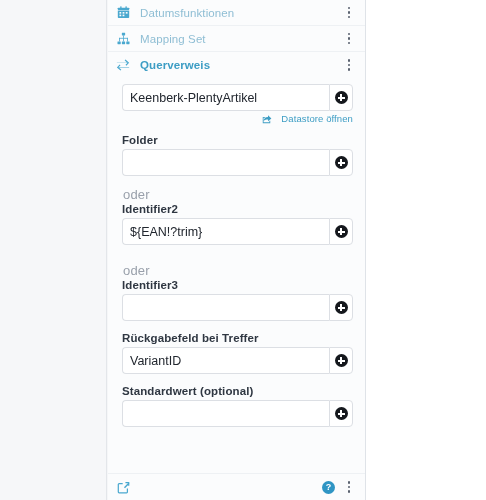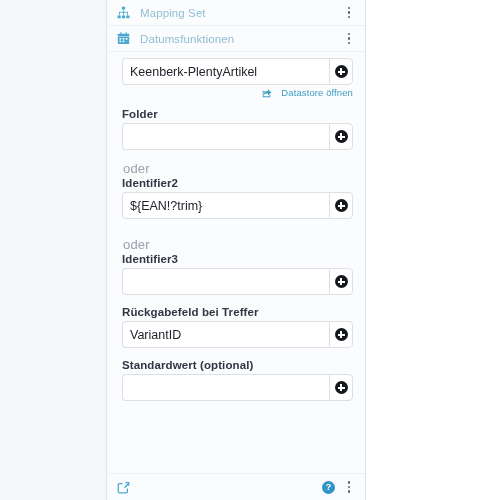--- a/index.html
+++ b/index.html
@@ -170,20 +170,44 @@
 <body>
 
 <div id="left-gutter"></div>
 <div id="right-gutter"></div>
 
 <div id="panel">
 
   <div class="node-row sep">
     <span class="node-icon">
       <svg width="13" height="13" viewBox="0 0 16 16" fill="currentColor" aria-hidden="true">
+        <rect x="1" y="2.2" width="14" height="2.6" rx="0.6"></rect>
+        <rect x="4" y="0.4" width="1.6" height="3" rx="0.6"></rect>
+        <rect x="10.4" y="0.4" width="1.6" height="3" rx="0.6"></rect>
+        <path d="M1 5.6h14v8.2a1 1 0 0 1-1 1H2a1 1 0 0 1-1-1z"></path>
+        <rect x="3" y="7.4" width="2.2" height="2" fill="#fbfcfd"></rect>
+        <rect x="6.9" y="7.4" width="2.2" height="2" fill="#fbfcfd"></rect>
+        <rect x="10.8" y="7.4" width="2.2" height="2" fill="#fbfcfd"></rect>
+        <rect x="3" y="10.6" width="2.2" height="2" fill="#fbfcfd"></rect>
+        <rect x="6.9" y="10.6" width="2.2" height="2" fill="#fbfcfd"></rect>
+      </svg>
+    </span>
+    <span class="node-label muted">Datumsfunktionen</span>
+    <span class="row-tools">
+      <span class="kebab">
+        <i></i>
+          <i></i>
+          <i></i>
+      </span>
+    </span>
+  </div>
+
+  <div class="node-row sep">
+    <span class="node-icon">
+      <svg width="13" height="13" viewBox="0 0 16 16" fill="currentColor" aria-hidden="true">
         <rect x="6" y="0.8" width="4" height="3.4" rx="0.5"></rect>
         <rect x="0.6" y="11.6" width="4" height="3.4" rx="0.5"></rect>
         <rect x="6" y="11.6" width="4" height="3.4" rx="0.5"></rect>
         <rect x="11.4" y="11.6" width="4" height="3.4" rx="0.5"></rect>
         <rect x="7.5" y="4.2" width="1" height="3"></rect>
         <rect x="2.6" y="7.2" width="10.8" height="1"></rect>
         <rect x="2.6" y="7.2" width="1" height="4.4"></rect>
         <rect x="7.5" y="7.2" width="1" height="4.4"></rect>
         <rect x="12.4" y="7.2" width="1" height="4.4"></rect>
       </svg>
@@ -191,44 +215,36 @@
     <span class="node-label muted">Mapping Set</span>
     <span class="row-tools">
       <span class="kebab">
         <i></i>
           <i></i>
           <i></i>
       </span>
     </span>
   </div>
 
-  <div class="node-row sep">
+  <div class="node-row">
     <span class="node-icon">
-      <svg width="13" height="13" viewBox="0 0 16 16" fill="currentColor" aria-hidden="true">
-        <rect x="1" y="2.2" width="14" height="2.6" rx="0.6"></rect>
-        <rect x="4" y="0.4" width="1.6" height="3" rx="0.6"></rect>
-        <rect x="10.4" y="0.4" width="1.6" height="3" rx="0.6"></rect>
-        <path d="M1 5.6h14v8.2a1 1 0 0 1-1 1H2a1 1 0 0 1-1-1z"></path>
-        <rect x="3" y="7.4" width="2.2" height="2" fill="#fbfcfd"></rect>
-        <rect x="6.9" y="7.4" width="2.2" height="2" fill="#fbfcfd"></rect>
-        <rect x="10.8" y="7.4" width="2.2" height="2" fill="#fbfcfd"></rect>
-        <rect x="3" y="10.6" width="2.2" height="2" fill="#fbfcfd"></rect>
-        <rect x="6.9" y="10.6" width="2.2" height="2" fill="#fbfcfd"></rect>
+      <svg width="14" height="14" viewBox="0 0 16 16" fill="currentColor" aria-hidden="true">
+        <path d="M1 5h11.3l-2.4-2.4.95-.95L15 5.55l-3.15 3.2-.95-.95L13.3 5.4H1z"></path>
+        <path d="M15 11H3.7l2.4 2.4-.95.95L1 10.75l3.15-3.2.95.95L2.7 10.6H15z"></path>
       </svg>
     </span>
-    <span class="node-label muted">Datumsfunktionen</span>
+    <span class="node-label active">Querverweis</span>
     <span class="row-tools">
       <span class="kebab">
         <i></i>
           <i></i>
           <i></i>
       </span>
     </span>
   </div>
-
 
   <div id="form-body">
 
     <div class="field" style="margin-bottom:2px;">
       <div class="input-group">
         <input type="text" value="Keenberk-PlentyArtikel" placeholder="" style="">
         <span class="addon">
           <span class="plus-circle"></span>
         </span>
       </div>

